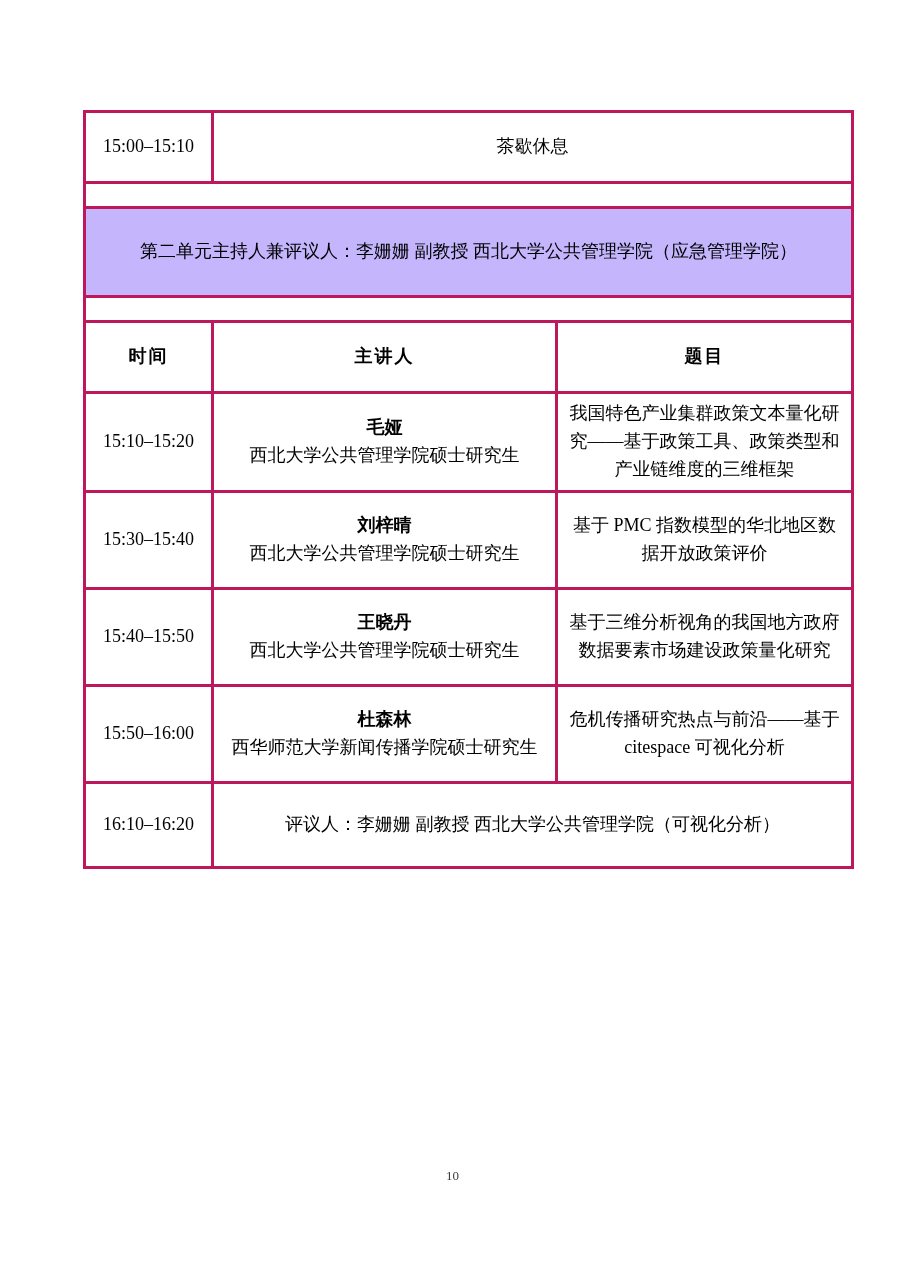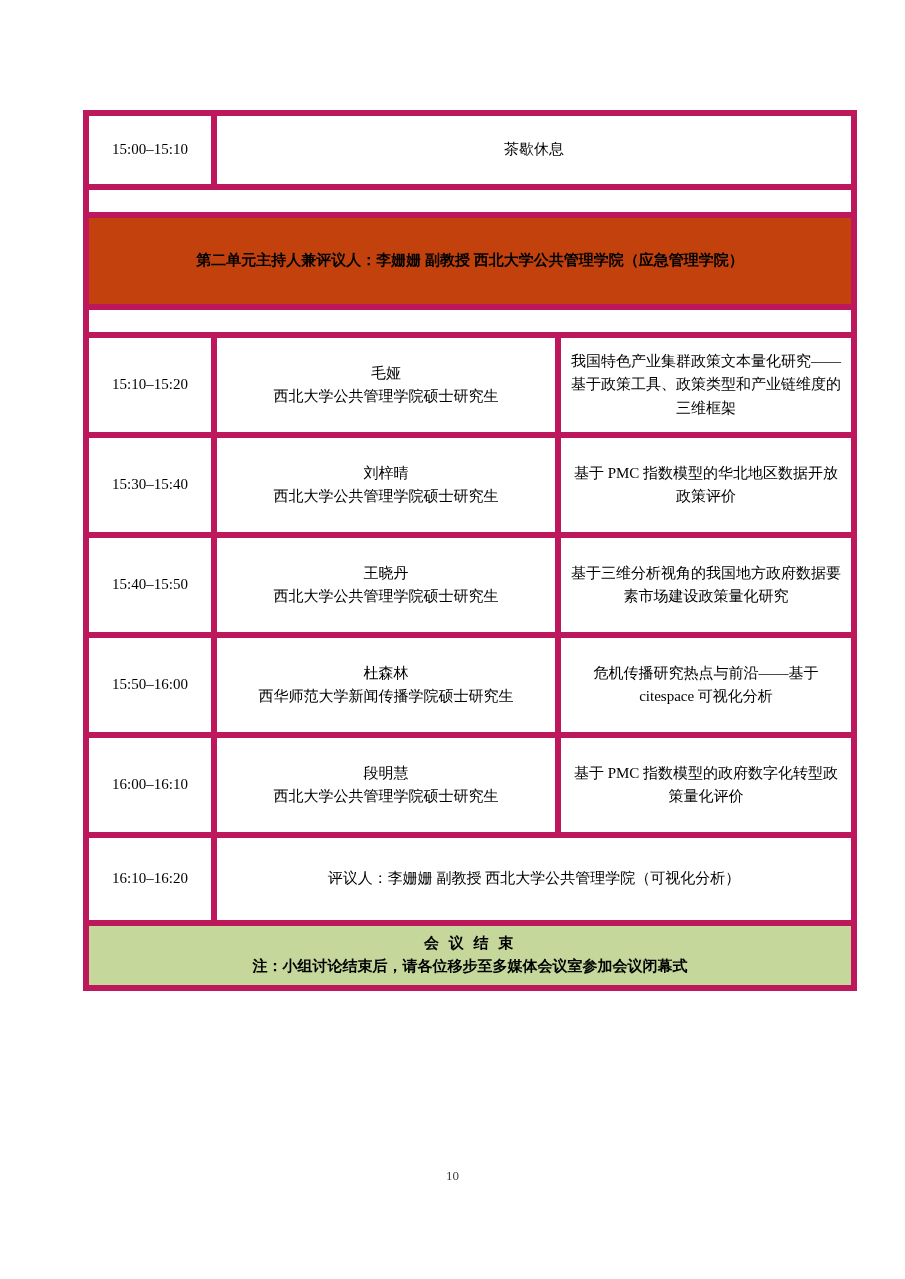--- a/index.html
+++ b/index.html
@@ -23,40 +23,40 @@
   }
   table.agenda {
     position: absolute;
     left: 83px;
     top: 110px;
     width: 768px;
     border-collapse: collapse;
     table-layout: fixed;
   }
   table.agenda td {
-    border: 6px solid #be185d;
+    border: 3px solid #be185d;
     vertical-align: middle;
     text-align: center;
     padding: 6px 6px;
-    font-size: 15px;
+    font-size: 18px;
     line-height: 1.55;
   }
   .col-time { width: 128px; }
   .col-speaker { width: 344px; }
   .col-topic { width: 296px; }
 
   .row-break td {
     height: 56px;
     font-size: 15.5px;
   }
   .band td {
-    background: #c2410c;
+    background: #c4b5fd;
     border-left: 1px solid #3c3c3c;
     border-right: 1px solid #3c3c3c;
-    font-weight: bold;
+    font-weight: normal;
     font-size: 15.5px;
     height: 74px;
     padding: 8px 20px;
   }
   .band-spacer td {
     border: none;
     height: 10px;
     padding: 0;
   }
   .hdr td {
@@ -72,20 +72,21 @@
   .session .cell-topic {
     text-align: center;
   }
   .cell-topic {
     text-align: center;
     padding-left: 14px;
     padding-right: 14px;
   }
   .name-line {
     display: block;
+    font-weight: bold;
   }
   .affil-line {
     display: block;
   }
   .discussant td {
     height: 70px;
     font-size: 15.5px;
   }
   .footer-band td {
     background: #c5d79a;
@@ -132,20 +133,25 @@
       </tr>
       <tr class="band-spacer">
         <td colspan="3"></td>
       </tr>
       <tr class="band">
         <td colspan="3">第二单元主持人兼评议人：李姗姗  副教授  西北大学公共管理学院（应急管理学院）</td>
       </tr>
       <tr class="band-spacer">
         <td colspan="3"></td>
       </tr>
+      <tr class="hdr">
+        <td>时间</td>
+        <td>主讲人</td>
+        <td>题目</td>
+      </tr>
 
       <tr class="session">
         <td>15:10–15:20</td>
         <td class="cell-speaker">
           <span class="name-line">毛娅</span>
           <span class="affil-line">西北大学公共管理学院硕士研究生</span>
         </td>
         <td class="cell-topic">我国特色产业集群政策文本量化研究——基于政策工具、政策类型和产业链维度的三维框架</td>
       </tr>
 
@@ -170,38 +176,24 @@
 
       <tr class="session">
         <td>15:50–16:00</td>
         <td class="cell-speaker">
           <span class="name-line">杜森林</span>
           <span class="affil-line">西华师范大学新闻传播学院硕士研究生</span>
         </td>
         <td class="cell-topic">危机传播研究热点与前沿——基于 citespace 可视化分析</td>
       </tr>
 
-      <tr class="session">
-        <td>16:00–16:10</td>
-        <td class="cell-speaker">
-          <span class="name-line">段明慧</span>
-          <span class="affil-line">西北大学公共管理学院硕士研究生</span>
-        </td>
-        <td class="cell-topic">基于 PMC 指数模型的政府数字化转型政策量化评价</td>
-      </tr>
 
       <tr class="discussant">
         <td>16:10–16:20</td>
         <td colspan="2">评议人：李姗姗  副教授  西北大学公共管理学院（可视化分析）</td>
       </tr>
 
-      <tr class="footer-band">
-        <td colspan="3">
-          <span class="end-line">会 议 结 束</span>
-          <span class="note-line">注：小组讨论结束后，请各位移步至多媒体会议室参加会议闭幕式</span>
-        </td>
-      </tr>
     </tbody>
   </table>
 
   <div class="page-number">10</div>
 
 </div>
 
 </body></html>

